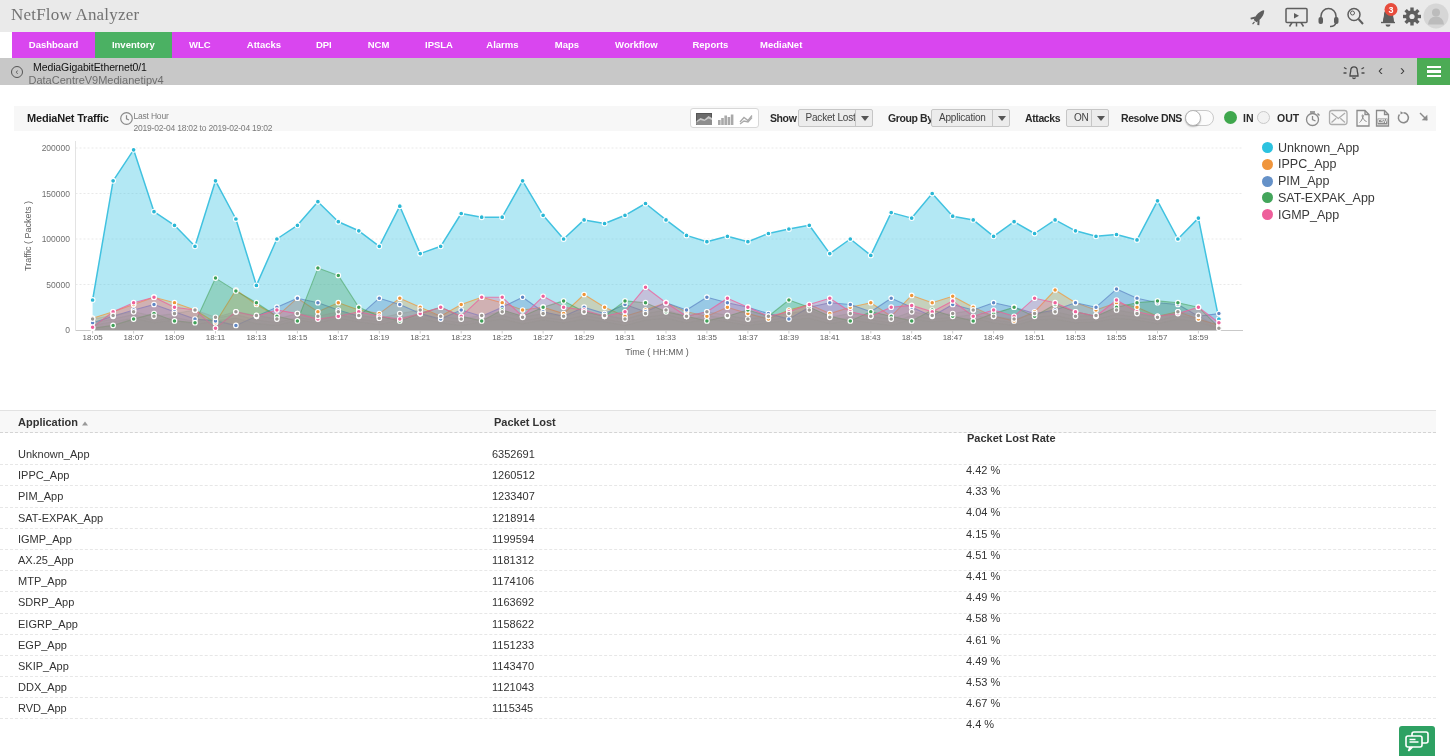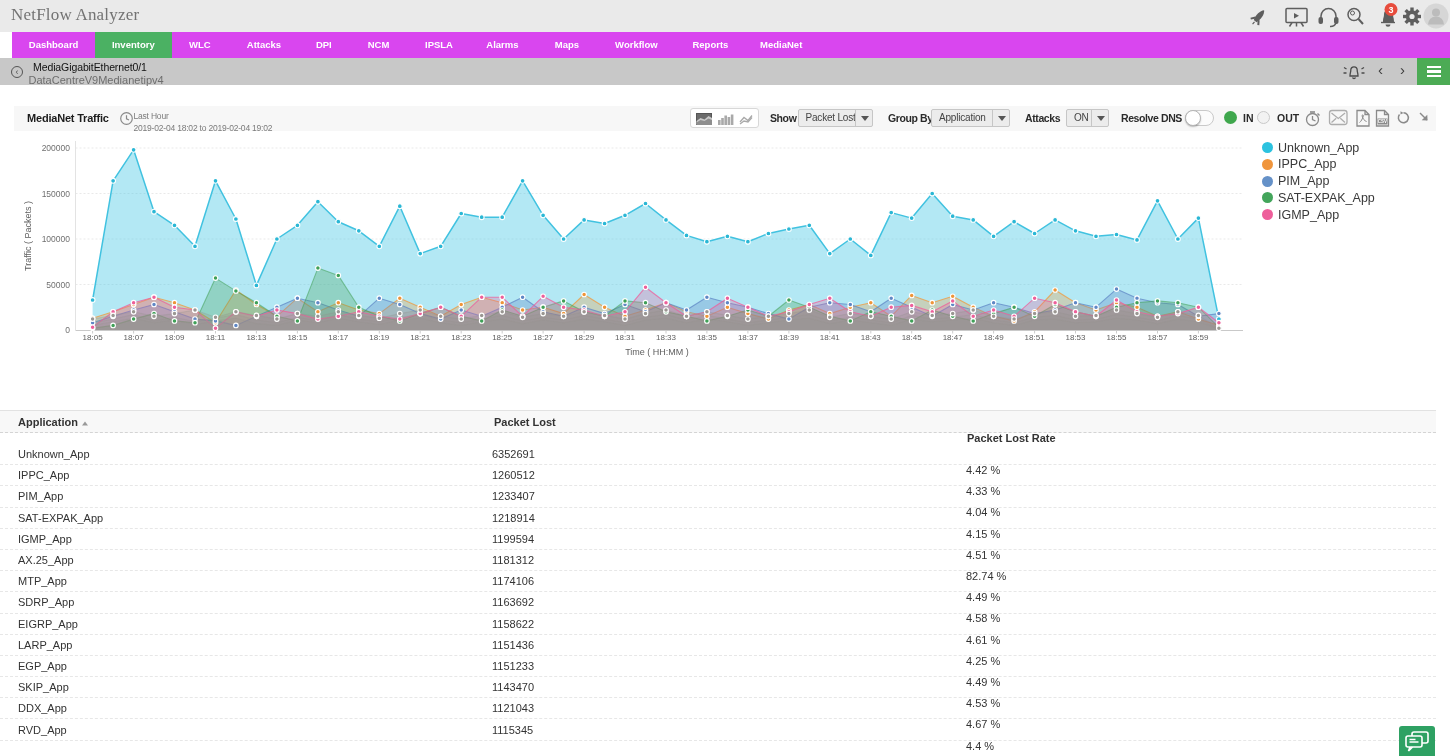--- a/index.html
+++ b/index.html
@@ -688,41 +688,36 @@
       <span class="c3">4.15 %</span>
     </div>
 <div class="trow">
       <span class="c1">IGMP_App</span>
       <span class="c2">1199594</span>
       <span class="c3">4.51 %</span>
     </div>
 <div class="trow">
       <span class="c1">AX.25_App</span>
       <span class="c2">1181312</span>
-      <span class="c3">82.74 %</span>
+      <span class="c3">4.41 %</span>
     </div>
 <div class="trow">
       <span class="c1">MTP_App</span>
       <span class="c2">1174106</span>
       <span class="c3">4.49 %</span>
     </div>
 <div class="trow">
       <span class="c1">SDRP_App</span>
       <span class="c2">1163692</span>
       <span class="c3">4.58 %</span>
     </div>
 <div class="trow">
       <span class="c1">EIGRP_App</span>
       <span class="c2">1158622</span>
       <span class="c3">4.61 %</span>
-    </div>
-<div class="trow">
-      <span class="c1">LARP_App</span>
-      <span class="c2">1151436</span>
-      <span class="c3">4.25 %</span>
     </div>
 <div class="trow">
       <span class="c1">EGP_App</span>
       <span class="c2">1151233</span>
       <span class="c3">4.49 %</span>
     </div>
 <div class="trow">
       <span class="c1">SKIP_App</span>
       <span class="c2">1143470</span>
       <span class="c3">4.53 %</span>

